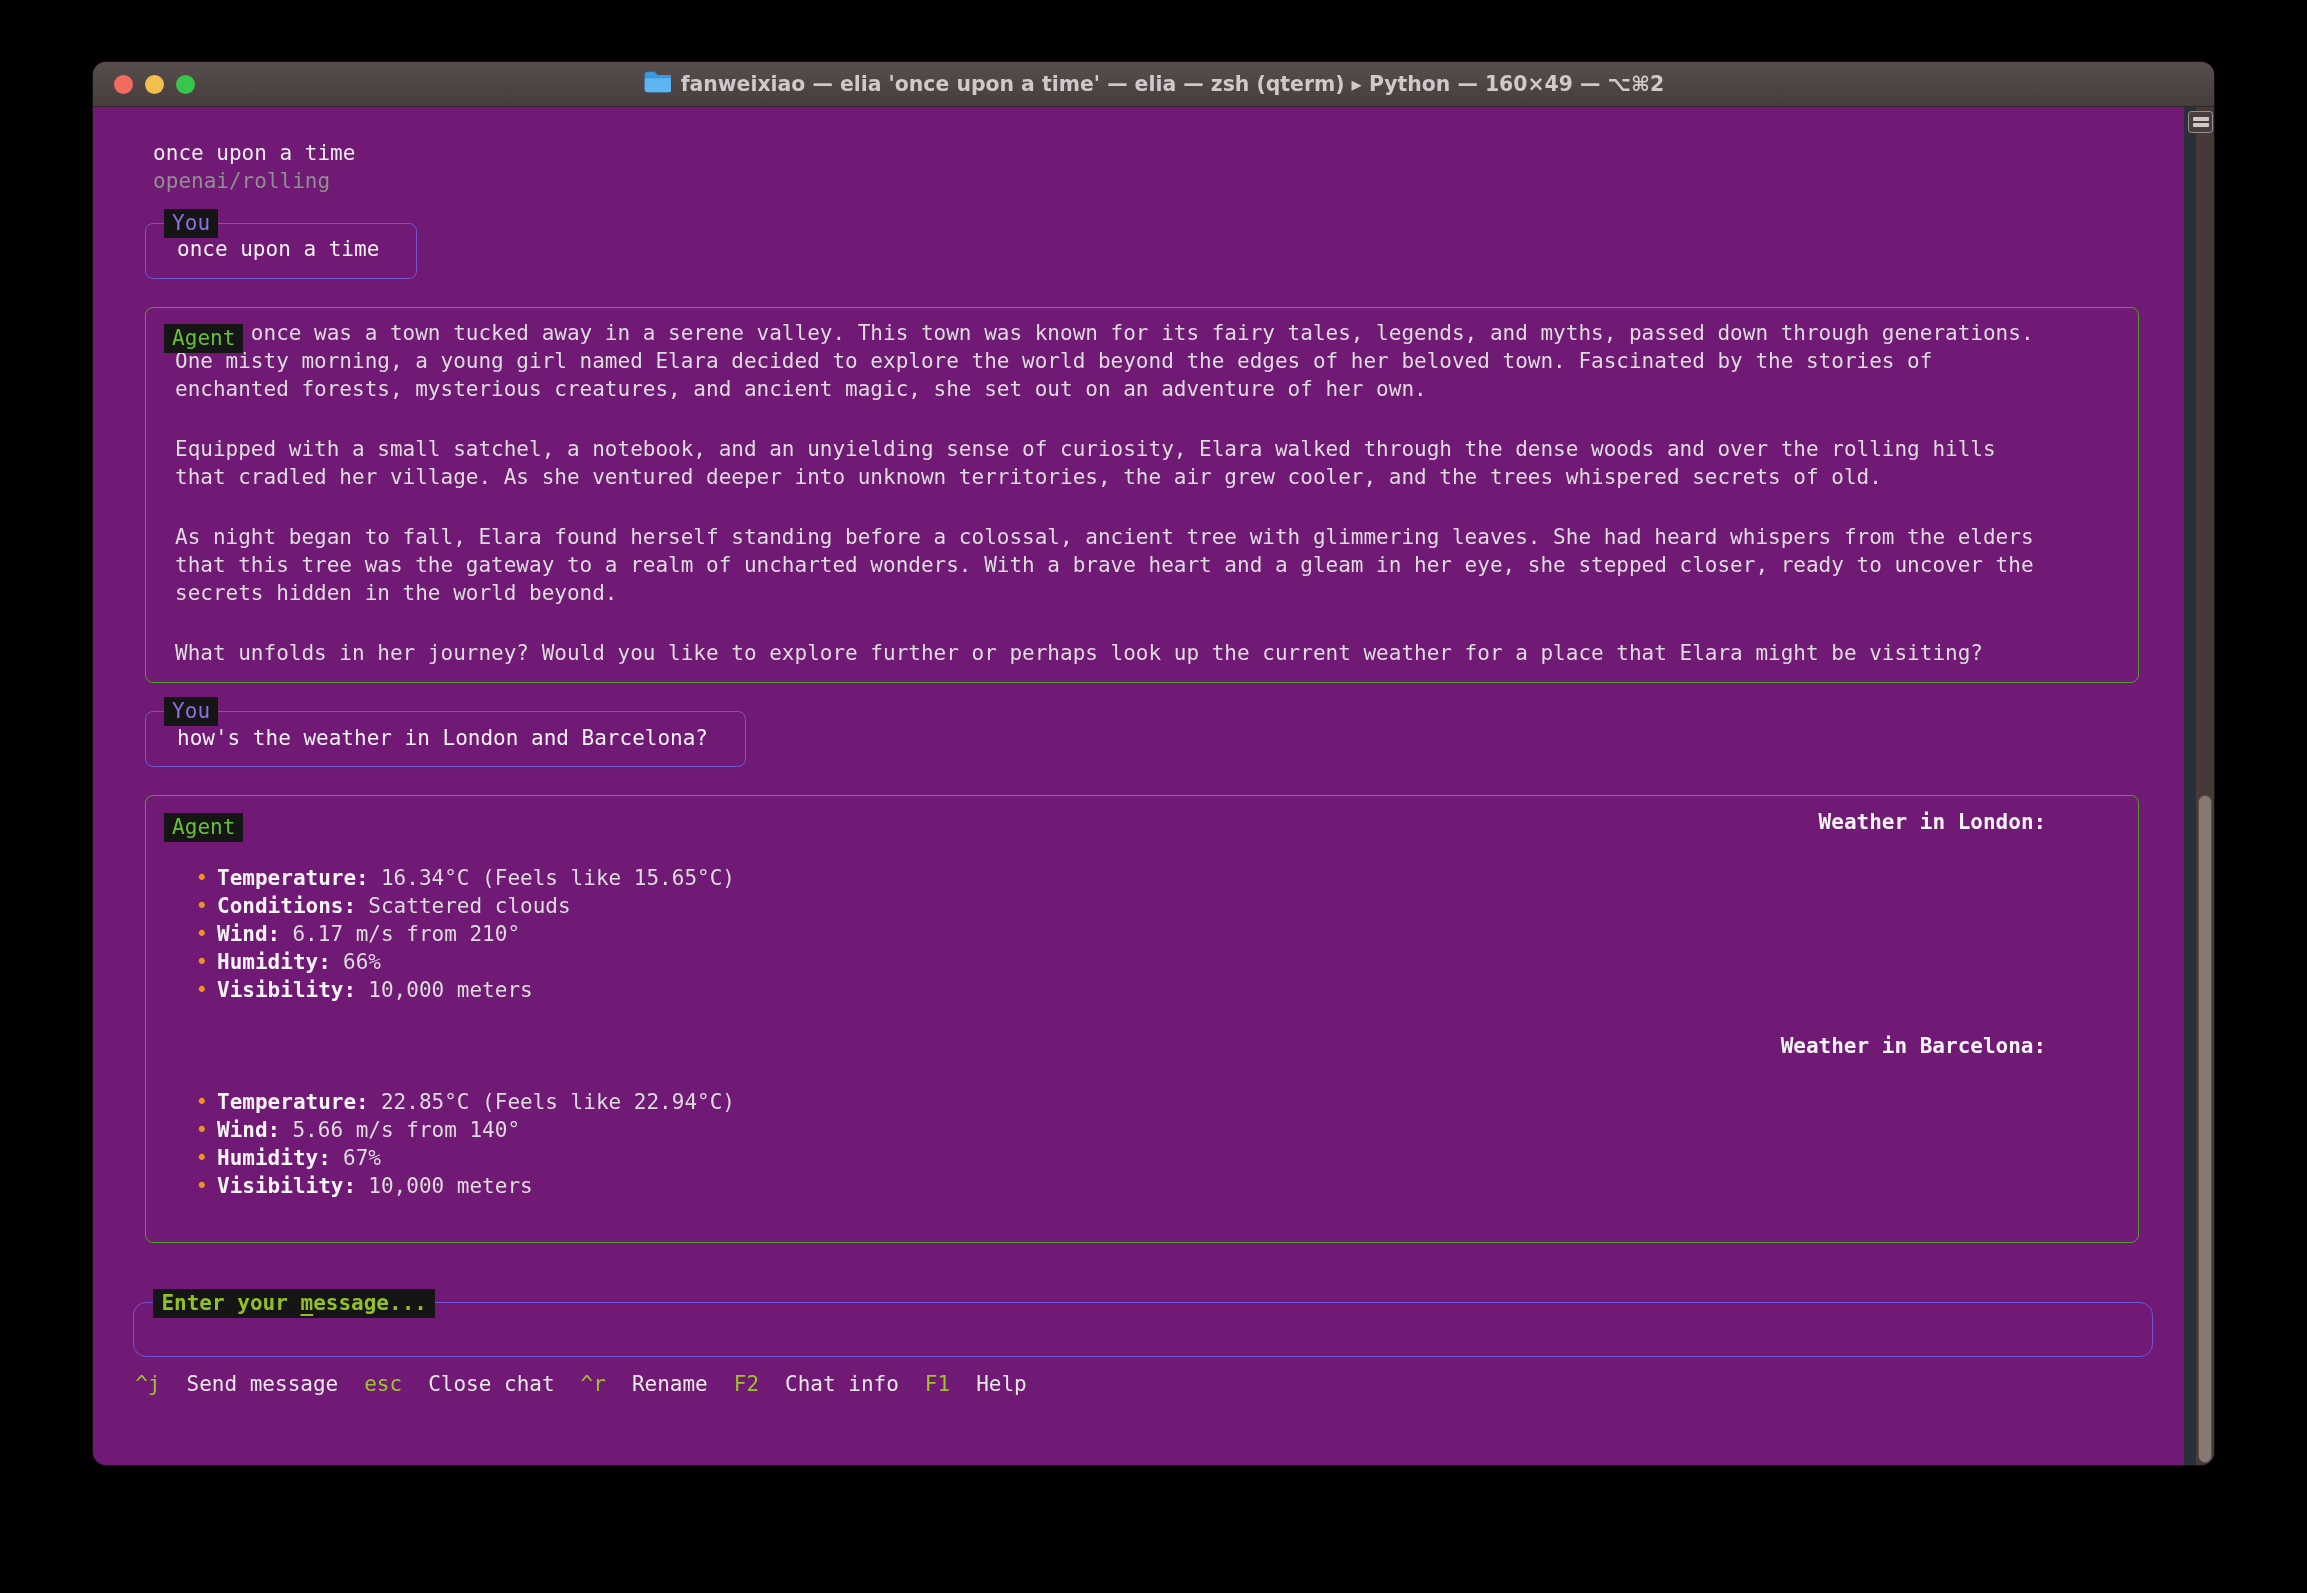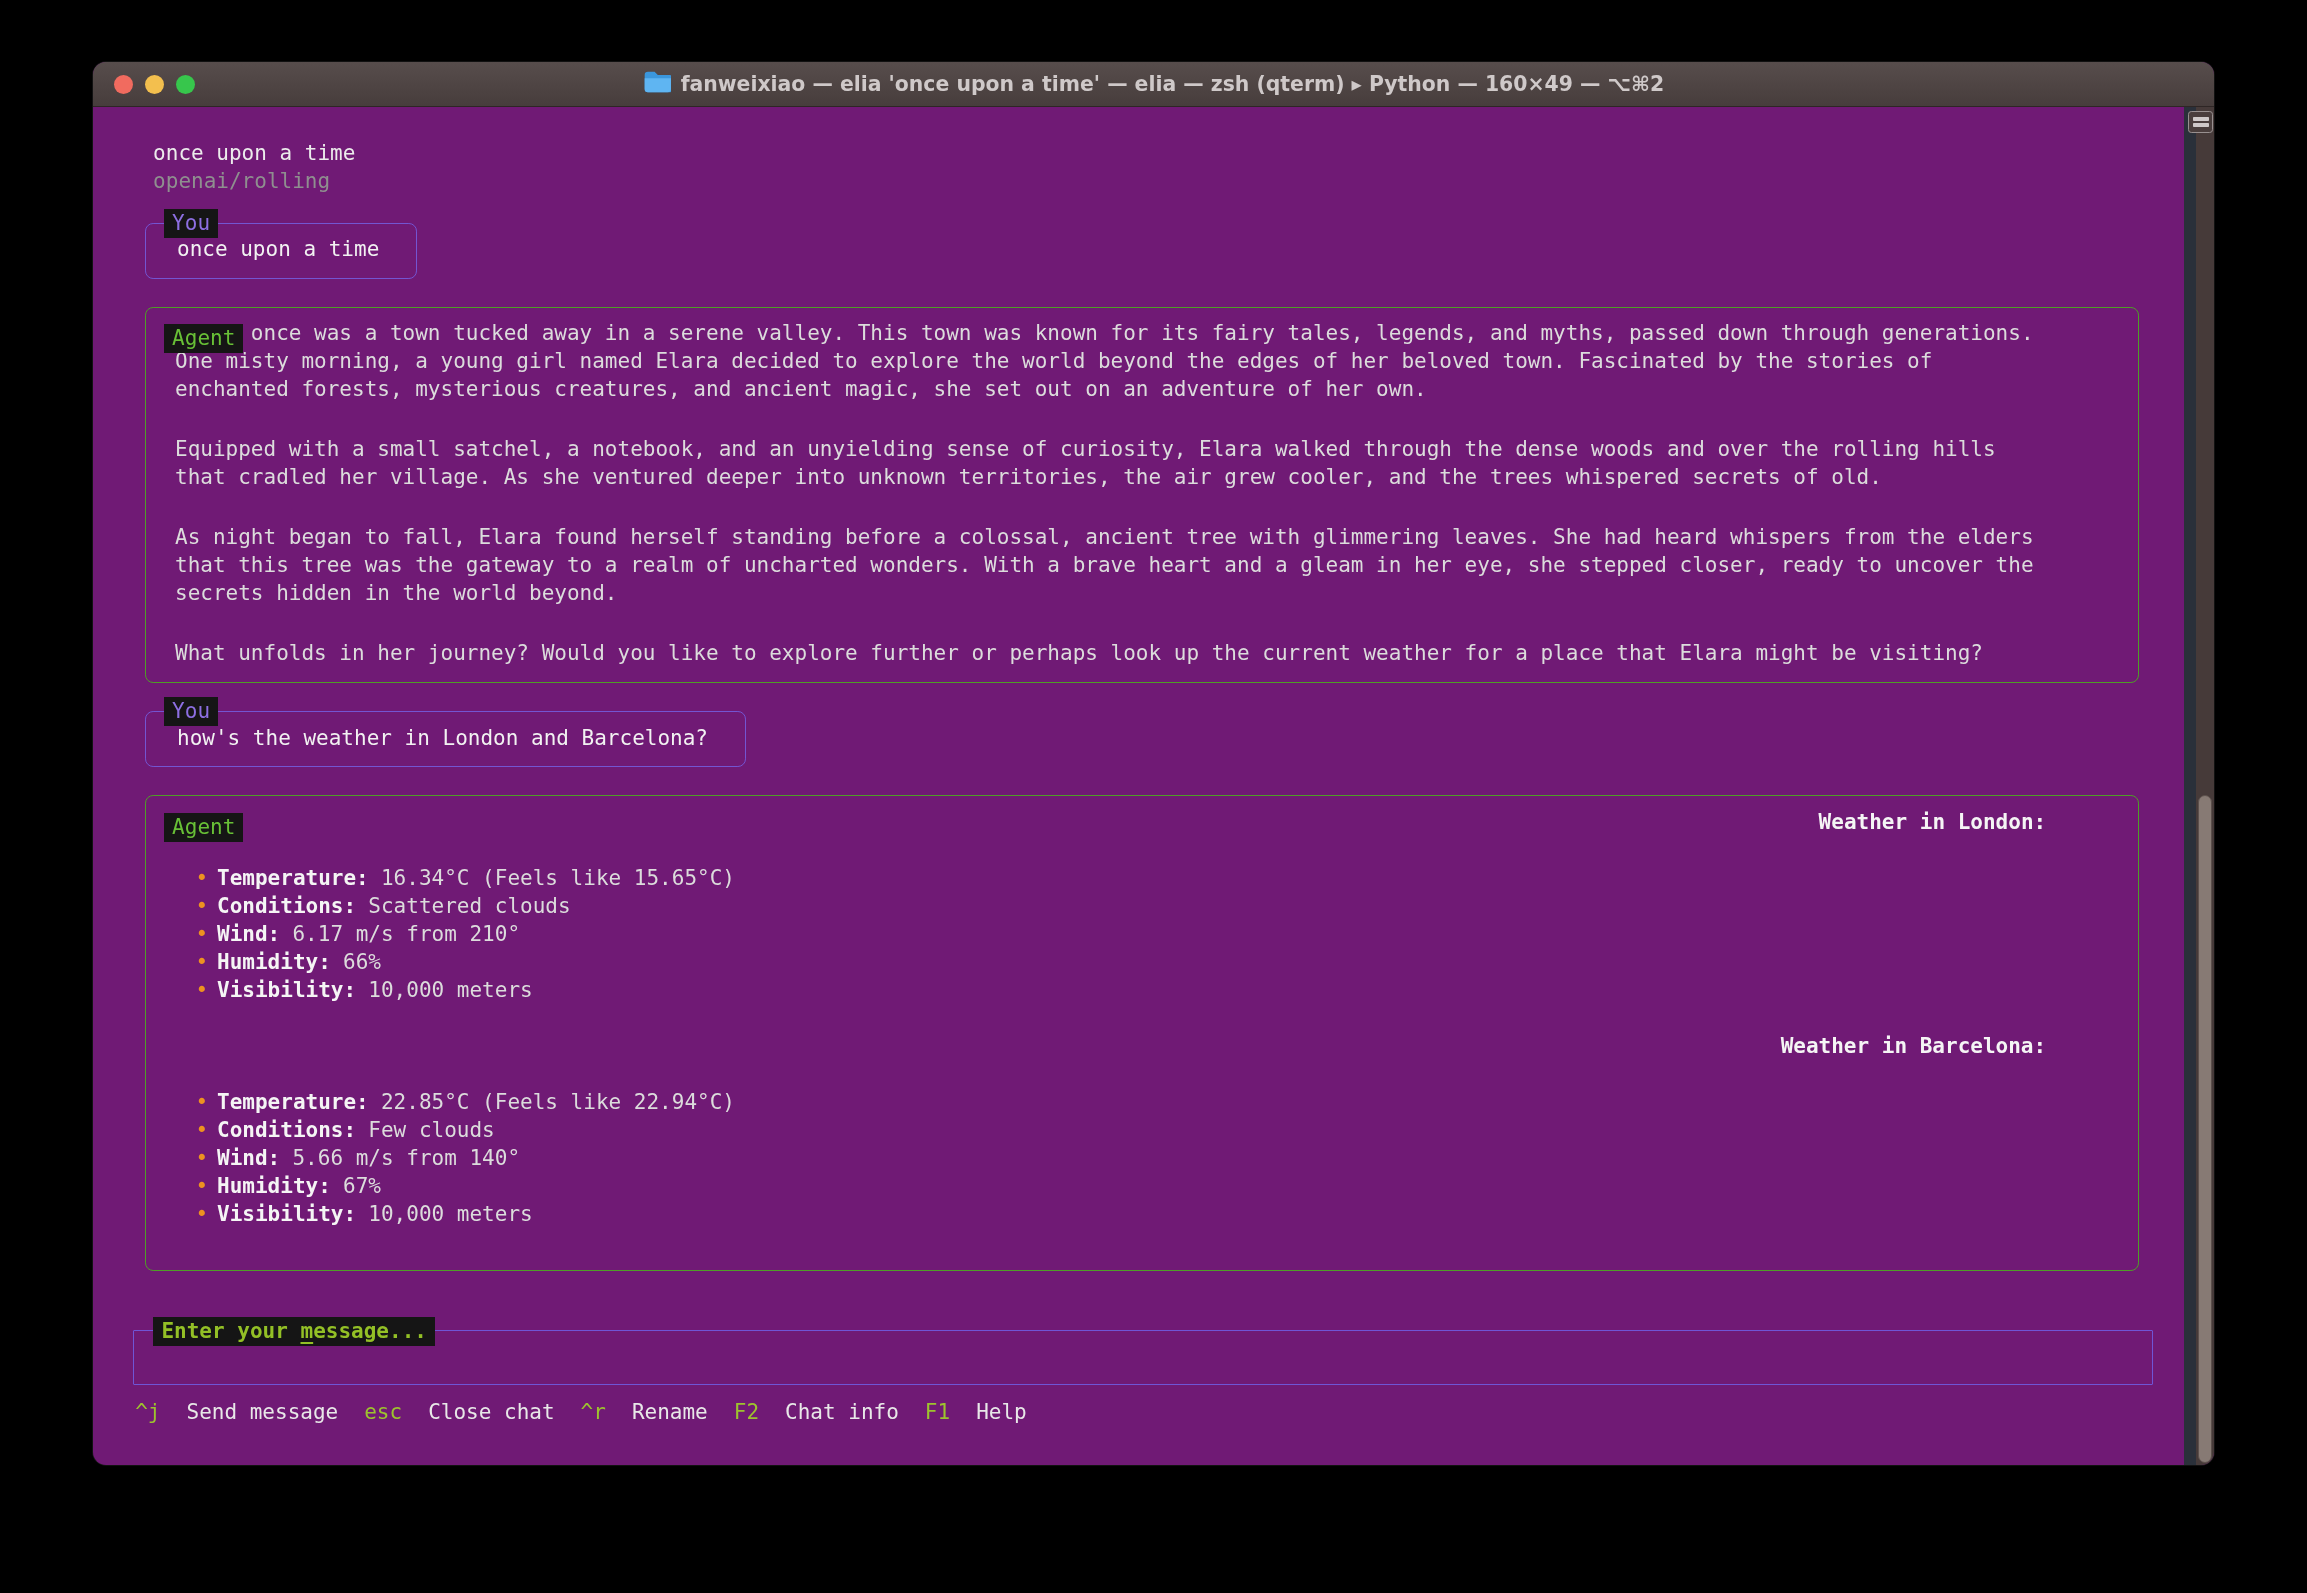--- a/index.html
+++ b/index.html
@@ -97,21 +97,21 @@
   .weather-list li { padding-left:20.4px; }
   .dot { color:#ed9220; margin-right:9px; }
   .w-label { font-weight:bold; color:#f5f5f5; margin-right:12.2px; }
   .closing { margin-top:28px; }
 
   
   .prompt-box {
     position:relative;
     margin:59px 0 0 -12.2px;
     width:2020px; height:55px;
-    border:1.6px solid #6f55d6; border-radius:1px;
+    border:1.6px solid #6f55d6; border-radius:13px;
   }
   .prompt-label {
     position:absolute; top:-14.7px; left:19.5px;
     background:#151515; padding:0 8.1px; line-height:29px;
     color:#93c026; font-weight:bold; white-space:pre;
   }
   .prompt-label .underline { text-decoration:underline; text-underline-offset:4.1px; }
   .prompt-input { width:100%; height:100%; }
 
   
@@ -176,21 +176,20 @@
           <li><span class="dot">•</span><span class="w-label">Temperature:</span><span class="w-value">16.34°C (Feels like 15.65°C)</span></li>
           <li><span class="dot">•</span><span class="w-label">Conditions:</span><span class="w-value">Scattered clouds</span></li>
           <li><span class="dot">•</span><span class="w-label">Wind:</span><span class="w-value">6.17 m/s from 210°</span></li>
           <li><span class="dot">•</span><span class="w-label">Humidity:</span><span class="w-value">66%</span></li>
           <li><span class="dot">•</span><span class="w-label">Visibility:</span><span class="w-value">10,000 meters</span></li>
         </ul>
 
         <h3 class="weather-heading">Weather in Barcelona:</h3>
         <ul class="weather-list">
           <li><span class="dot">•</span><span class="w-label">Temperature:</span><span class="w-value">22.85°C (Feels like 22.94°C)</span></li>
-          <li><span class="dot">•</span><span class="w-label">Conditions:</span><span class="w-value">Few clouds</span></li>
           <li><span class="dot">•</span><span class="w-label">Wind:</span><span class="w-value">5.66 m/s from 140°</span></li>
           <li><span class="dot">•</span><span class="w-label">Humidity:</span><span class="w-value">67%</span></li>
           <li><span class="dot">•</span><span class="w-label">Visibility:</span><span class="w-value">10,000 meters</span></li>
         </ul>
 
       </div>
     </section>
 
     <div class="prompt-box">
       <span class="prompt-label"><span>Enter your </span><span class="underline">m</span><span>essage...</span></span>

